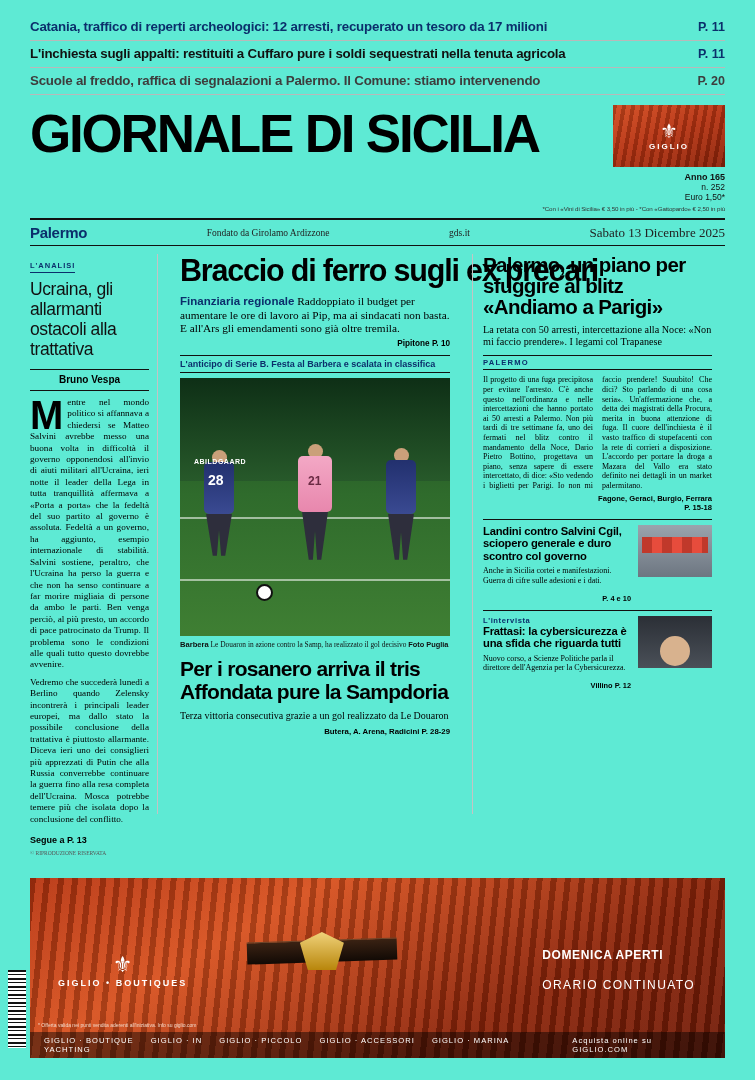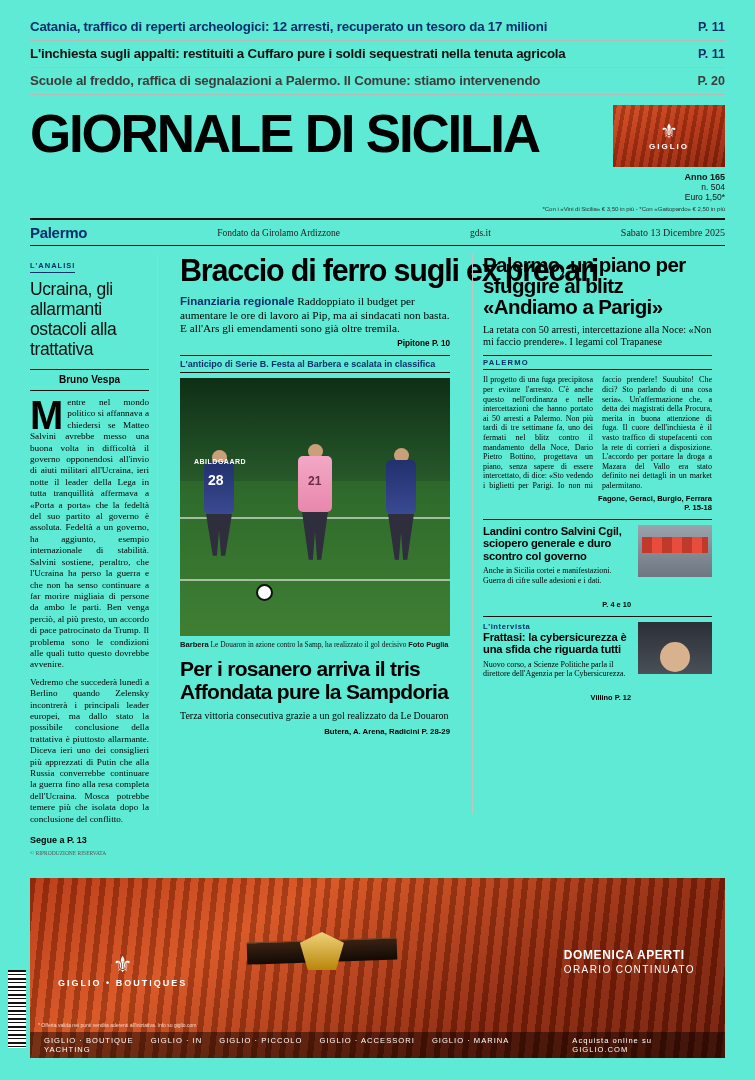--- a/index.html
+++ b/index.html
@@ -80,21 +80,21 @@
     border-top: 2px solid #111; border-bottom: 1px solid #111;
     display: flex; align-items: center; justify-content: space-between;
     padding: 4px 0 4px 0;
   }
   .edition-name {
     font-family: "Liberation Sans", sans-serif;
     font-weight: bold; font-size: 15px; color: #0b2f6b; letter-spacing: -0.3px;
   }
   .edition-mid { font-size: 9.5px; color:#222; font-family:"Liberation Serif", serif; }
   .edition-site { font-size: 9.5px; color:#222; }
-  .edition-date { font-size: 10px; color:#222; }
+  .edition-date { font-size: 13px; color:#222; }
 
   
   .content { display: flex; padding: 0 30px; margin-top: 8px; height: 560px; gap: 12px; }
   .col-left { width: 128px; padding-right: 8px; border-right: 1px solid #c4c4c4; }
   .col-mid { width: 290px; padding: 0 10px; }
   .col-right { width: 240px; padding-left: 10px; border-left: 1px solid #c4c4c4; }
 
   .kicker-box {
     font-family: "Liberation Sans", sans-serif;
     font-size: 7.5px; font-weight: bold; color: #0b2f6b;
@@ -188,21 +188,21 @@
   .right-sig { font-family:"Liberation Sans",sans-serif; font-weight:bold; font-size:7.6px; text-align:right; margin-top:3px; }
   .right-page { font-family:"Liberation Sans",sans-serif; font-weight:bold; font-size:7.6px; text-align:right; }
 
   .brief { border-top: 1px solid #111; margin-top: 7px; padding-top: 5px; display:flex; gap:7px; }
   .brief-txt { flex: 1; }
   .brief-head {
     font-family:"Liberation Sans",sans-serif; font-weight:bold; font-size:11.2px; line-height:12.6px;
     letter-spacing:-.2px;
   }
   .brief-body { font-size:8px; line-height:9.6px; margin-top:4px; }
-  .brief-sig { font-family:"Liberation Sans",sans-serif; font-weight:bold; font-size:7.4px; text-align:right; margin-top:14px; }
+  .brief-sig { font-family:"Liberation Sans",sans-serif; font-weight:bold; font-size:7.4px; text-align:right; margin-top:8px; }
   .brief-thumb { width: 74px; height: 52px; flex: 0 0 74px; overflow:hidden; position:relative; }
   .thumb-protest { background: linear-gradient(#9aa4ad,#6d7681); }
   .thumb-protest::after {
     content:""; position:absolute; left:4px; right:4px; top:12px; height:16px;
     background: repeating-linear-gradient(90deg,#c0392b 0 10px,#e74c3c 10px 20px);
   }
   .thumb-face { background: linear-gradient(#2b2f36,#4a5058); }
   .thumb-face::after {
     content:""; position:absolute; left:50%; top:40%; width:30px; height:30px; border-radius:50%;
     background:#d8b28e; transform: translateX(-50%);
@@ -234,21 +234,21 @@
     border-top:1px solid #6b452a;
   }
   .buckle {
     position:absolute; left: 42%; top: 54px; width: 44px; height: 38px;
     transform: translateX(-50%); background: linear-gradient(#f0d27a,#b8860b);
     border-radius: 4px;
     clip-path: polygon(50% 0,100% 28%,82% 100%,18% 100%,0 28%);
   }
   .ad-right { position:absolute; right: 30px; top: 70px; color:#fff; font-family:"Liberation Sans",sans-serif; }
   .ad-right .l1 { font-size: 12px; font-weight:bold; letter-spacing:.6px; }
-  .ad-right .l2 { font-size: 10px; letter-spacing:1.4px; margin-top:2px; }
+  .ad-right .l2 { font-size: 12px; letter-spacing:1.4px; margin-top:16px; }
   .ad-bottom {
     position:absolute; left:0; right:0; bottom:0; height: 26px; background: rgba(0,0,0,.45);
     display:flex; align-items:center; justify-content:space-between; padding: 0 14px;
     color:#fff; font-family:"Liberation Sans",sans-serif; font-size: 7.6px; letter-spacing: 1px;
   }
   .ad-bottom .shops span { margin-right: 14px; }
   .ad-note {
     position:absolute; left: 8px; bottom: 30px; color:#f1d9c9; font-size: 5px;
     font-family:"Liberation Sans",sans-serif;
   }
@@ -281,21 +281,21 @@
     <div class="logo-title">GIORNALE DI SICILIA</div>
     <div class="masthead-right">
       <div class="giglio-box">
         <div class="giglio-mark">
           <div class="fleur">⚜</div>
           <span class="gname">GIGLIO</span>
         </div>
       </div>
       <div class="anno">
         <b>Anno 165</b><br>
-        <span>n. 504</span><br>
+        <span>n. 252</span><br>
         <span>Euro 1,50*</span>
         <span class="small">*Con i «Vini di Sicilia» € 3,50 in più - *Con «Gattopardo» € 2,50 in più</span>
       </div>
     </div>
   </div>
 
   <div class="edition-bar">
     <div class="edition-name">Palermo</div>
     <div class="edition-mid">Fondato da Girolamo Ardizzone</div>
     <div class="edition-site">gds.it</div>

